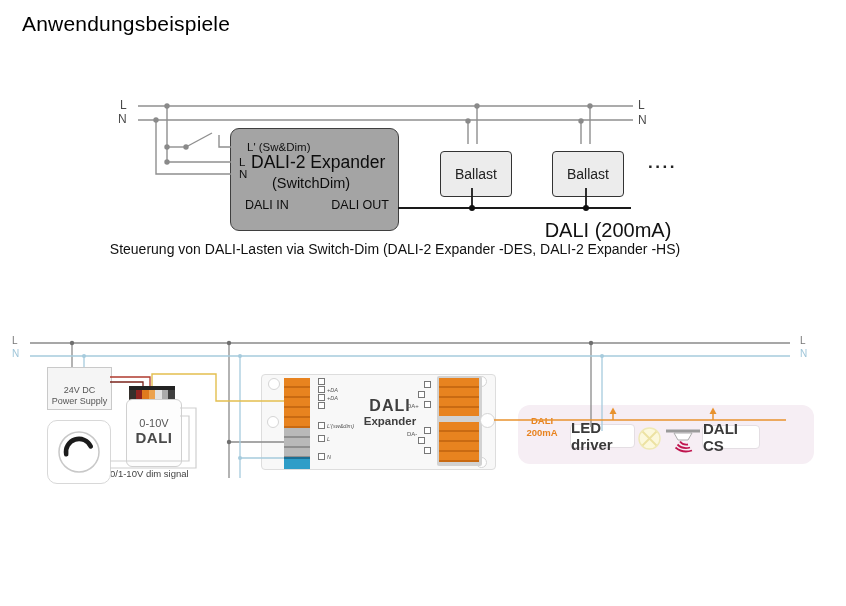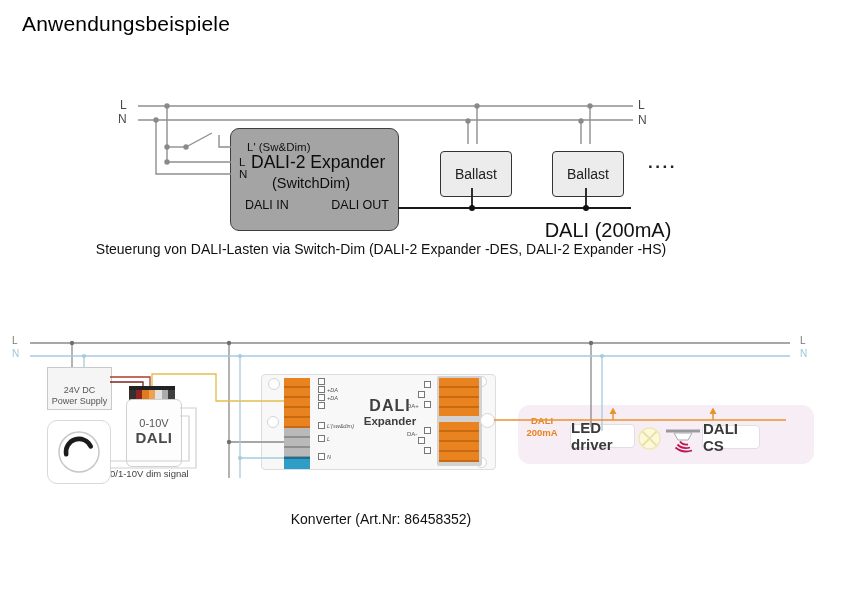--- a/index.html
+++ b/index.html
@@ -2,21 +2,21 @@
 <html><head>
 <meta charset="utf-8">
 <style>
   html,body{margin:0;padding:0;background:#fff;}
   .stage{position:relative;width:846px;height:606px;background:#ffffff;
          font-family:"Liberation Sans",sans-serif;overflow:hidden;color:#1a1a1a;}
   .abs{position:absolute;}
   .title{position:absolute;left:22px;top:12px;font-size:21px;color:#000;letter-spacing:.2px;}
   .lbl{position:absolute;font-size:12px;color:#4a4a4a;line-height:12px;}
   .lbl2{position:absolute;font-size:10px;line-height:10px;}
-  .caption{position:absolute;left:2px;width:758px;text-align:center;font-size:14px;color:#111;}
+  .caption{position:absolute;left:16px;width:758px;text-align:center;font-size:14px;color:#111;}
   
   .exp1{position:absolute;left:230px;top:128px;width:167px;height:101px;background:#a4a4a4;
         border:1.5px solid #3f3f3f;border-radius:9px;}
   .exp1 .t{position:absolute;font-size:11.5px;color:#111;line-height:12px;}
   .exp1 .name{position:absolute;left:20px;top:23px;font-size:17.5px;color:#0c0c0c;white-space:nowrap;}
   .exp1 .mode{position:absolute;left:0;right:28px;top:46px;text-align:center;font-size:14.5px;color:#0c0c0c;padding-left:21px;}
   .exp1 .port{position:absolute;top:69px;font-size:12.5px;color:#0c0c0c;}
   .ballast{position:absolute;top:143px;width:70px;height:44px;background:#ececec;border:1.4px solid #333;
            border-radius:4px;display:flex;align-items:center;justify-content:center;font-size:14px;color:#222;margin-top:8px;}
   .dots1{position:absolute;left:648px;top:153px;font-size:17px;font-weight:bold;letter-spacing:2.5px;color:#222;}
@@ -200,21 +200,20 @@
       <path d="M13.5,16.5 Q18.5,21.5 26,19.5" fill="none" stroke="#c0154f" stroke-width="1.8"></path>
       <path d="M11.5,19.5 Q18.5,25.5 28,22.5" fill="none" stroke="#c0154f" stroke-width="1.8"></path>
     </svg>
   </div>
   <div class="wbox z2" style="left:702px;top:425px;width:56px;height:22px">
     <span>DALI CS</span>
   </div>
   <div class="more2">· · ·</div>
   <div class="max64">max. 64</div>
 
-  <div class="caption" style="top:511px">Konverter (Art.Nr: 86458352)</div>
 
   <svg class="wires" width="846" height="606" viewBox="0 0 846 606">
 
     <g stroke="#8f8f8f" stroke-width="1.4" fill="none">
       <path d="M138,106 H633"></path>
         <path d="M138,120 H633"></path>
       <path d="M167,106 V162"></path>
         <path d="M167,147 H186"></path>
       <path d="M186,147 L212,133"></path>
         <path d="M219,135 V147 H231"></path>

